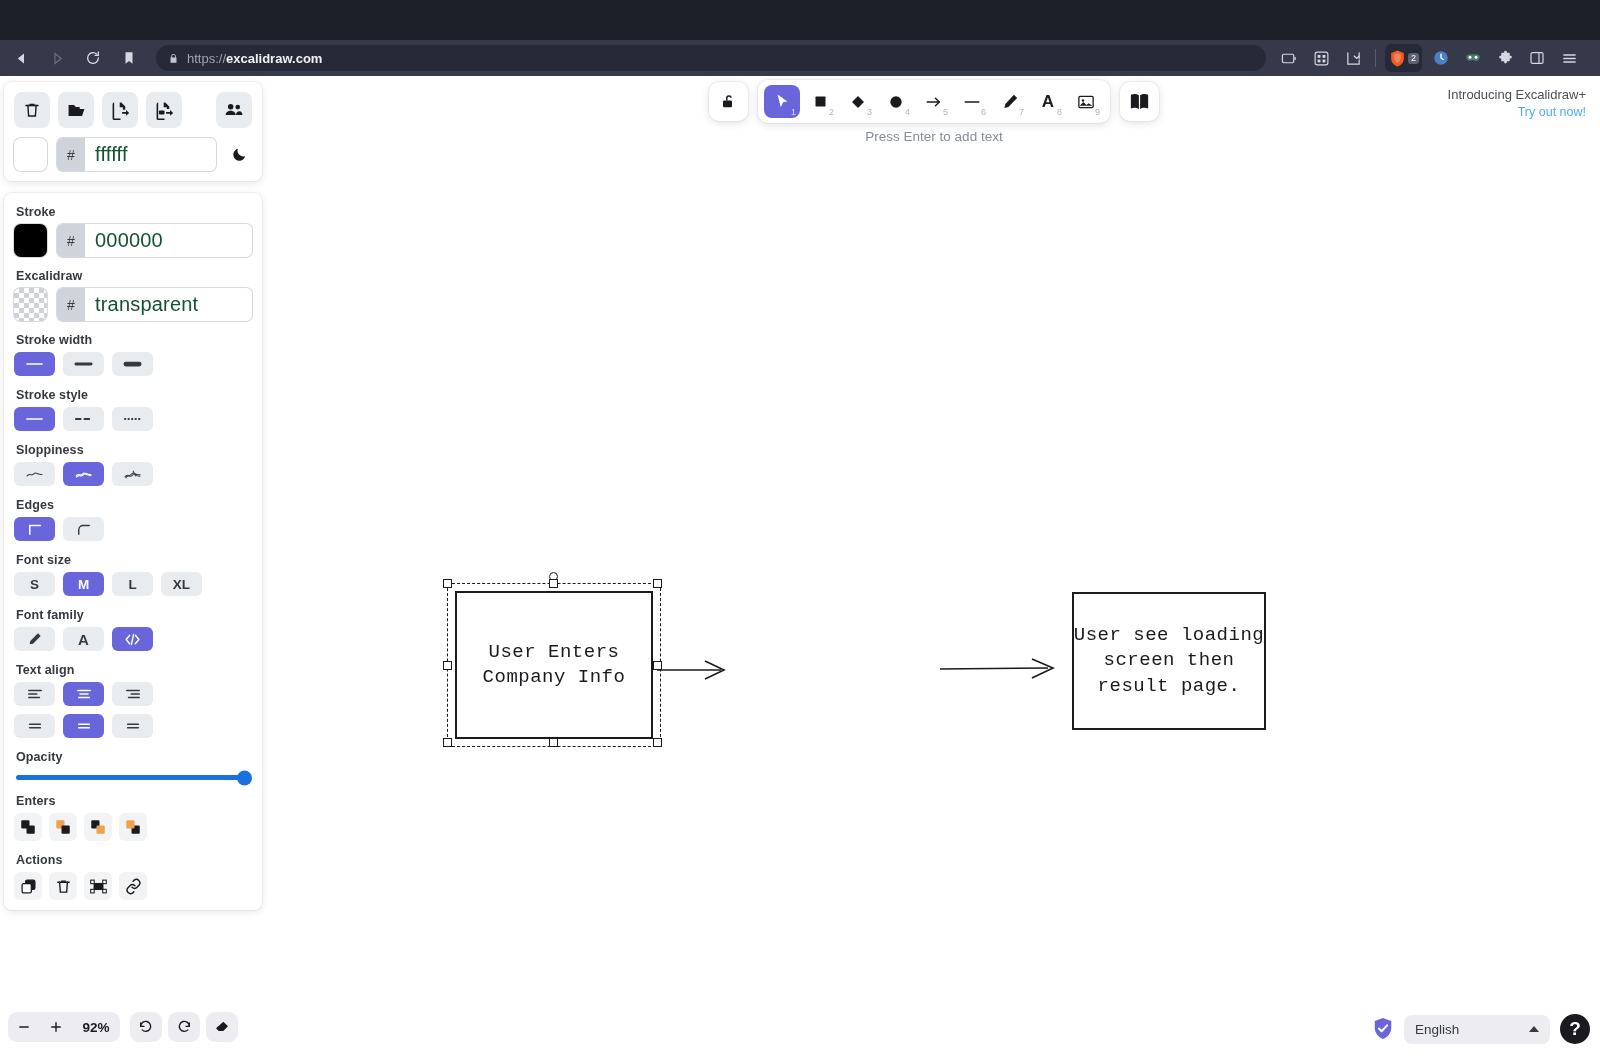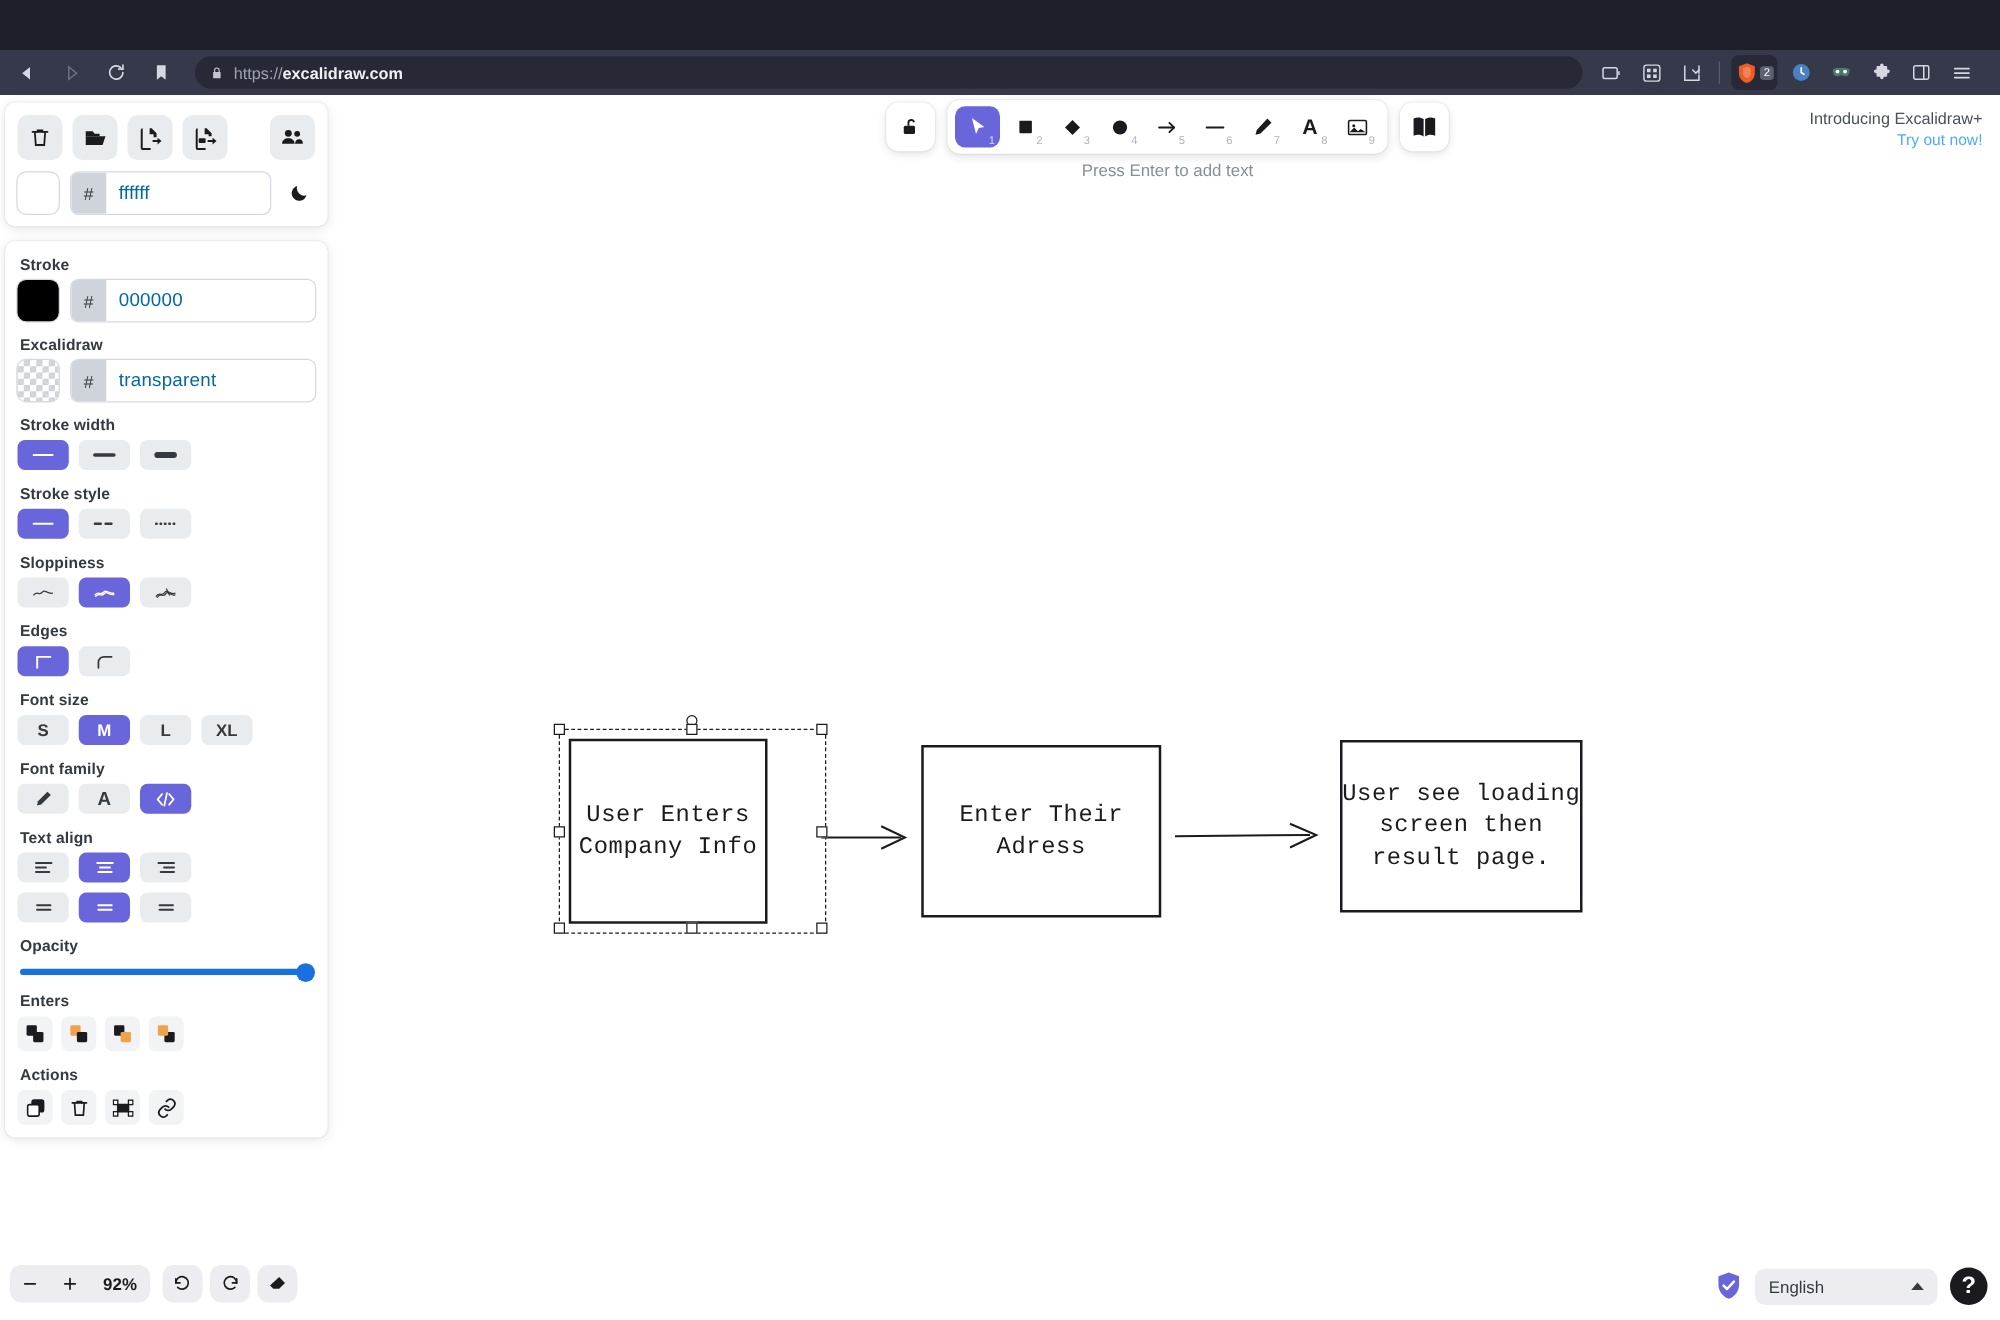--- a/index.html
+++ b/index.html
@@ -127,21 +127,21 @@
   }
   .swatch.black { background: #000; }
   .hexbox {
     flex: 1 1 auto; height: 33px; display: flex; align-items: center;
     border-radius: 6px; overflow: hidden; box-shadow: 0 0 0 1px #d6d9e0; background: #fff;
   }
   .hex-hash {
     width: 28px; height: 100%; background: #ced4da; color: #3b3b42;
     display: flex; align-items: center; justify-content: center; font-size: 14px;
   }
-  .hex-val { padding-left: 10px; font-size: 15px; color: #0369a1; letter-spacing: .2px; }
+  .hex-val { padding-left: 10px; font-size: 20px; color: #14532d; letter-spacing: .2px; }
   .moon-btn { width: 26px; height: 26px; display: flex; align-items: center; justify-content: center; color: #1b1b1f; }
 
   .prop-label {
     font-size: 12.5px; font-weight: 700; color: #343a40;
     margin: 12px 0 5px 2px; letter-spacing: .1px;
   }
   .prop-label:first-child { margin-top: 2px; }
   .opt-row { display: flex; gap: 8px; }
   .opt {
     width: 41px; height: 24px; border-radius: 6px; background: #e9ecef;
@@ -368,39 +368,35 @@
 
       <svg class="arrow-svg" style="left:655px; top:575px;" width="80" height="40">
         <path d="M2 19 L66 19" stroke="#1b1b1f" stroke-width="1.6" fill="none"></path>
         <path d="M50 10 L69 19 L50 28" stroke="#1b1b1f" stroke-width="1.6" fill="none"></path>
       </svg>
       <svg class="arrow-svg" style="left:938px; top:574px;" width="125" height="40">
         <path d="M2 19 L110 18" stroke="#1b1b1f" stroke-width="1.6" fill="none"></path>
         <path d="M94 9 L115 18 L94 28" stroke="#1b1b1f" stroke-width="1.6" fill="none"></path>
       </svg>
 
-      <div class="node" style="left:455px; top:515px; width:159px; height:148px;">
+      <div class="node" style="left:455px; top:515px; width:198px; height:148px;">
         <div class="node-text">User Enters
 Company Info</div>
       </div>
       <div class="selection-box" style="left:447px; top:507px; width:214px; height:164px;"></div>
       <div class="rot-handle" style="left:549px; top:496px;"></div>
       <div class="handle" style="left:443px; top:503px;"></div>
       <div class="handle" style="left:549px; top:503px;"></div>
       <div class="handle" style="left:653px; top:503px;"></div>
       <div class="handle" style="left:443px; top:585px;"></div>
       <div class="handle" style="left:653px; top:585px;"></div>
       <div class="handle" style="left:443px; top:662px;"></div>
       <div class="handle" style="left:549px; top:662px;"></div>
       <div class="handle" style="left:653px; top:662px;"></div>
 
-      <div class="node" style="left:737px; top:520px; width:192px; height:138px;">
-        <div class="node-text">Enter Their
-Adress</div>
-      </div>
 
       <div class="node" style="left:1072px; top:516px; width:194px; height:138px;">
         <div class="node-text">User see loading
 screen then
 result page.</div>
       </div>
     </div>
 
     <div class="left-panel">
 

